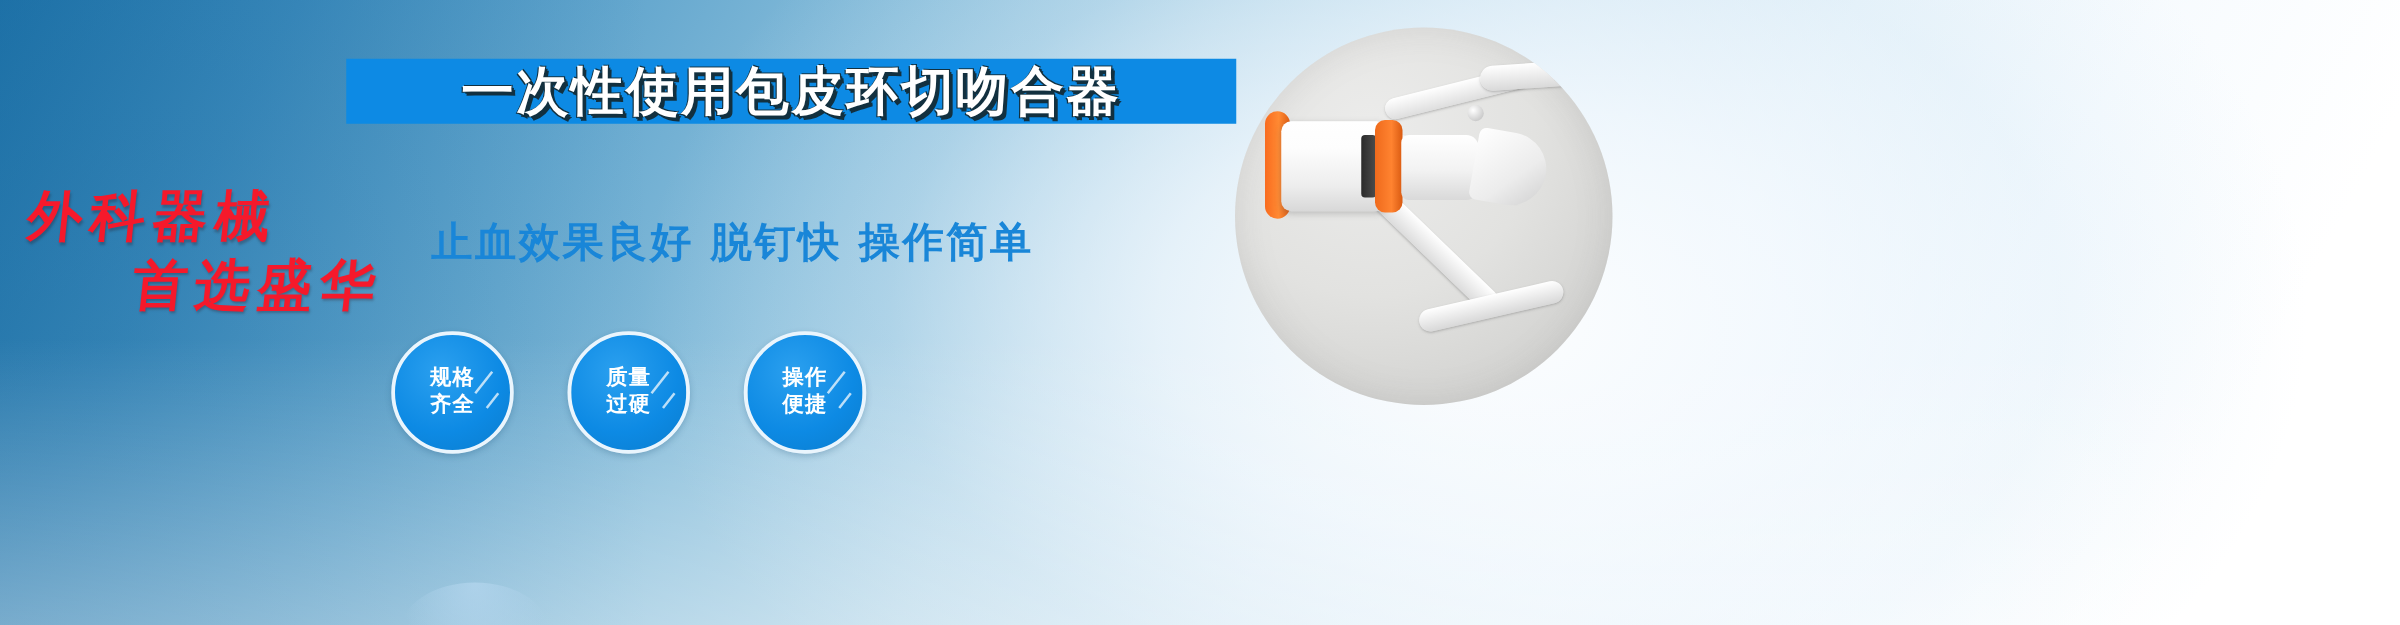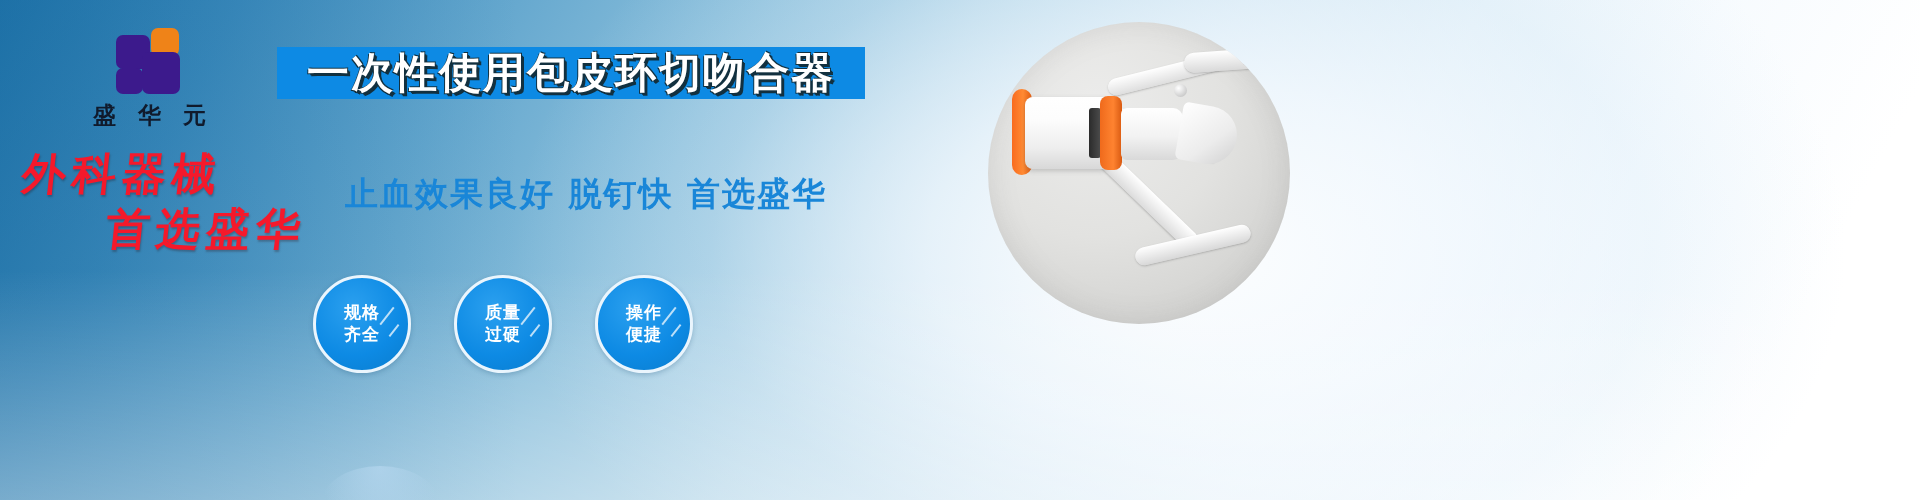--- a/index.html
+++ b/index.html
@@ -57,21 +57,21 @@
     font-weight:700;font-size:44px;letter-spacing:6px;
     line-height:1.02;
     text-shadow:1px 2px 2px rgba(40,0,0,.25);
     transform:skewX(-6deg);
   }
   .callig .c1{margin-left:0px;}
   .callig .c2{margin-left:84px;margin-top:10px;}
 
   
   .title-bar{
-    position:absolute;left:277px;top:47px;width:588px;height:52px;
+    position:absolute;left:277px;top:47px;width:712px;height:52px;
     background:#0d8ae4;
     display:flex;align-items:center;justify-content:center;
   }
   .title-bar .title-text{
     color:#ffffff;font-size:42px;font-weight:700;letter-spacing:2px;
     white-space:nowrap;
     text-shadow:
       3px 3px 0 #12303f,
       2px 2px 0 #12303f,
       -1px 1px 0 #12303f,
@@ -81,21 +81,21 @@
 
   
   .subtitle{
     position:absolute;left:345px;top:172px;width:560px;
     color:#1986d8;font-size:33px;font-weight:700;letter-spacing:2px;
     white-space:nowrap;
     font-family:"DejaVu Sans","Liberation Sans",sans-serif;
   }
 
   
-  .badges{position:absolute;left:313px;top:275px;display:flex;gap:43px;}
+  .badges{position:absolute;left:313px;top:265px;display:flex;gap:43px;}
   .badge{
     position:relative;width:92px;height:92px;border-radius:50%;
     background:radial-gradient(circle at 40% 32%, #2ba0ef 0%, #0d8ae4 58%, #0a7ccd 100%);
     border:3px solid #eaf5fd;
     box-shadow:0 2px 5px rgba(20,70,110,.25);
     display:flex;flex-direction:column;align-items:center;justify-content:center;
     overflow:hidden;
   }
   .badge .bl{
     color:#ffffff;font-size:17px;font-weight:700;line-height:1.28;letter-spacing:1px;
@@ -193,40 +193,31 @@
 </style>
 </head>
 <body>
 
 <div class="banner">
 
   <div class="vignette-left"></div>
   <div class="sheen"></div>
   <div class="bottom-glow"></div>
 
-  <div class="logo-block">
-    <div class="logo-mark">
-      <span class="lm lm-a"></span>
-      <span class="lm lm-b"></span>
-      <span class="lm lm-c"></span>
-      <span class="lm lm-d"></span>
-    </div>
-    <div class="logo-name">盛 华 元</div>
-  </div>
 
   <div class="callig">
     <div class="c1">外科器械</div>
     <div class="c2">首选盛华</div>
   </div>
 
   <div class="title-bar">
     <span class="title-text">一次性使用包皮环切吻合器</span>
   </div>
 
-  <div class="subtitle">止血效果良好 脱钉快 首选盛华</div>
+  <div class="subtitle">止血效果良好 脱钉快 操作简单</div>
 
   <div class="badges">
 
     <div class="badge">
       <span class="slash s1"></span>
       <span class="slash s2"></span>
       <span class="bl">
         <span>规格</span><br>
         <span>齐全</span>
       </span>

